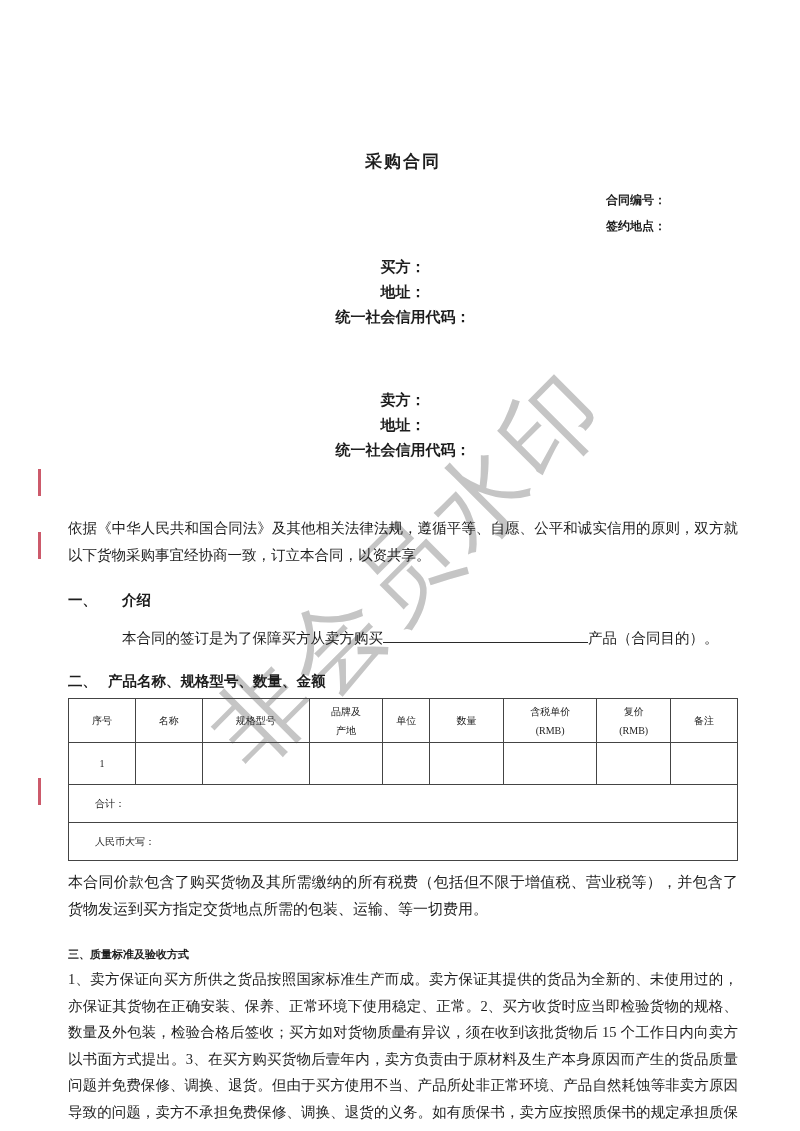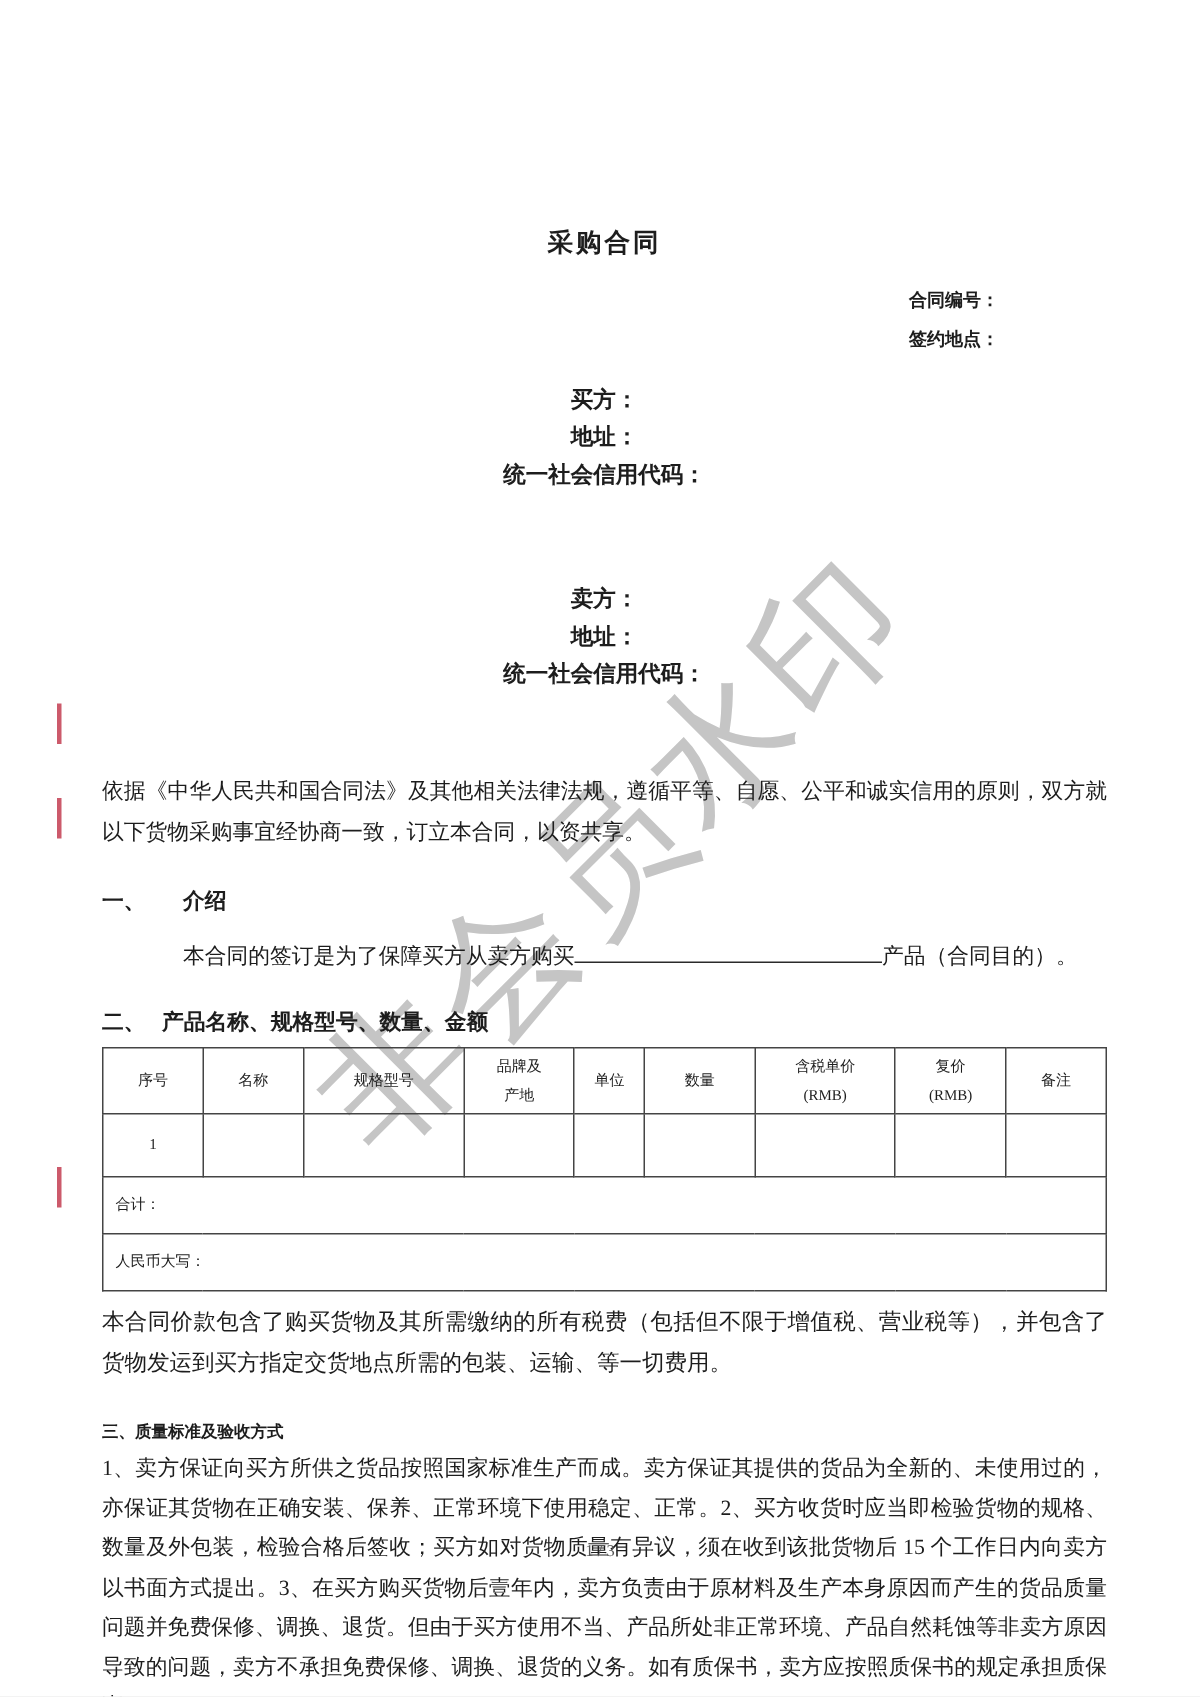--- a/index.html
+++ b/index.html
@@ -72,21 +72,21 @@
     font-weight:normal;
     white-space:pre-line;
     line-height:19px;
     padding:2px;
   }
   table.products thead th { height:44px; }
   table.products .data-row td { height:42px; }
   table.products .wide-row td {
     height:38px;
     text-align:left;
-    padding-left:8px;
+    padding-left:26px;
   }
   .table-note {
     margin-top:8px;
     font-size:15px; line-height:27px;
     text-align:justify;
   }
   .sec3-head {
     margin-top:24px;
     font-weight:bold; font-size:11px;
   }

